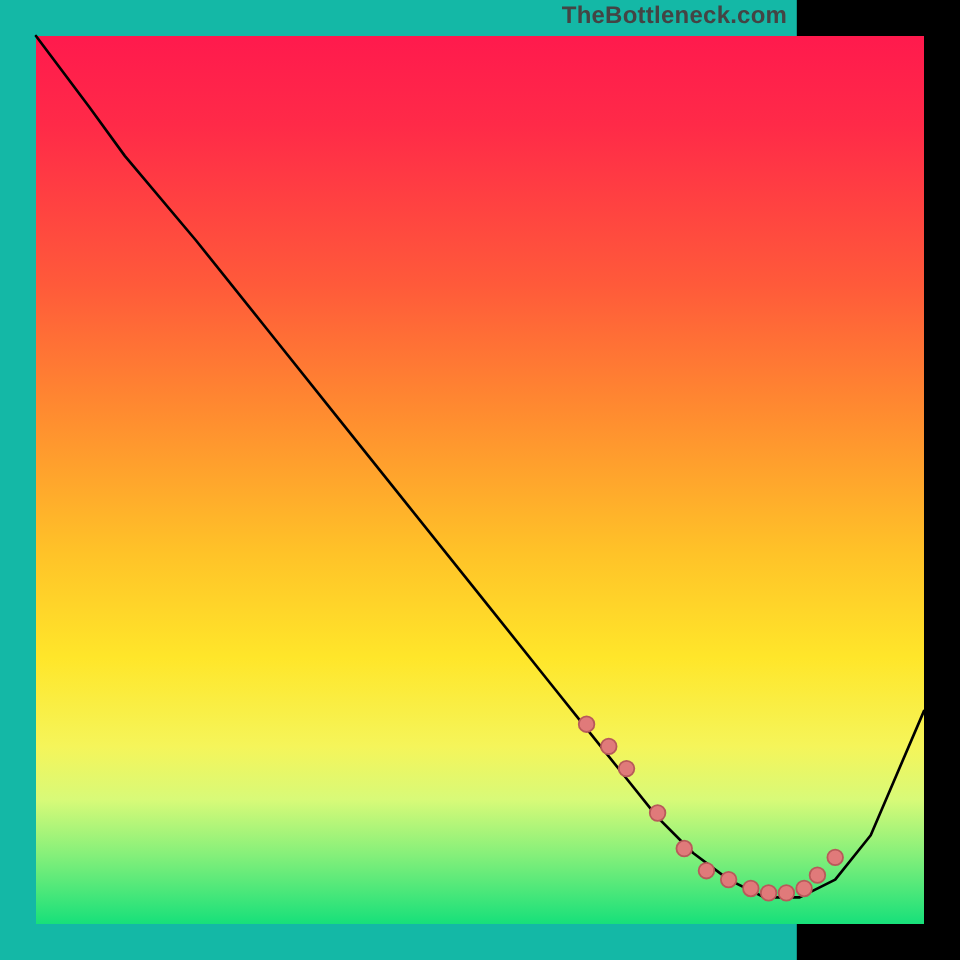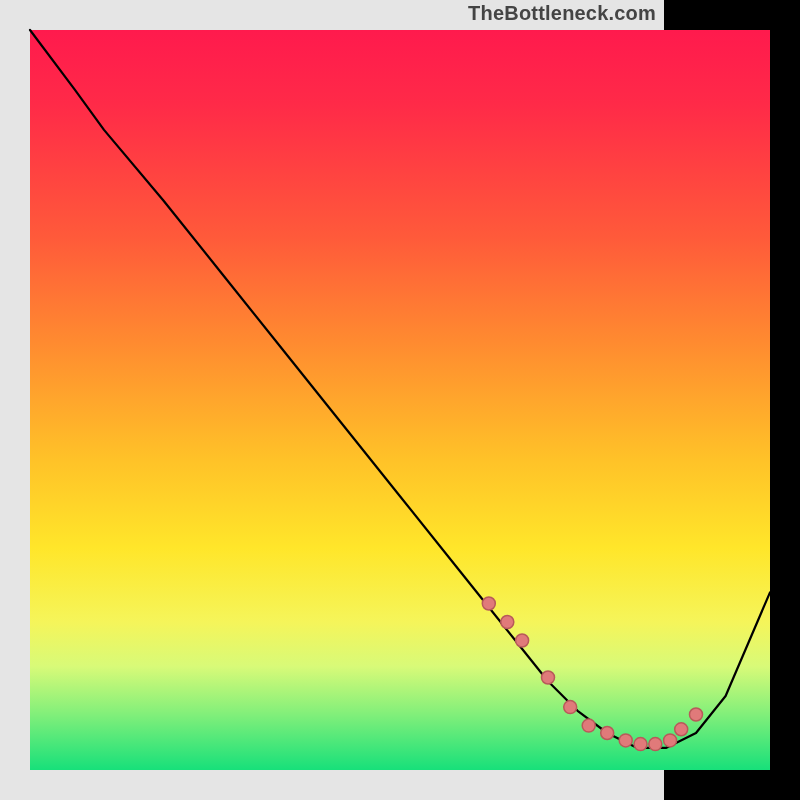--- a/index.html
+++ b/index.html
@@ -8,21 +8,21 @@
     width: 800px;
     height: 800px;
     background: #000;
     font-family: Arial, Helvetica, sans-serif;
     overflow: hidden;
   }
   .frame {
     position: relative;
     width: 664px;
     height: 800px;
-    background: #e5e5e5;
+    background: #14b8a6;
   }
   .watermark {
     position: absolute;
     top: 2px;
     right: 8px;
     color: #444;
     font-size: 20px;
     font-weight: 600;
     letter-spacing: 0.2px;
     user-select: none;

